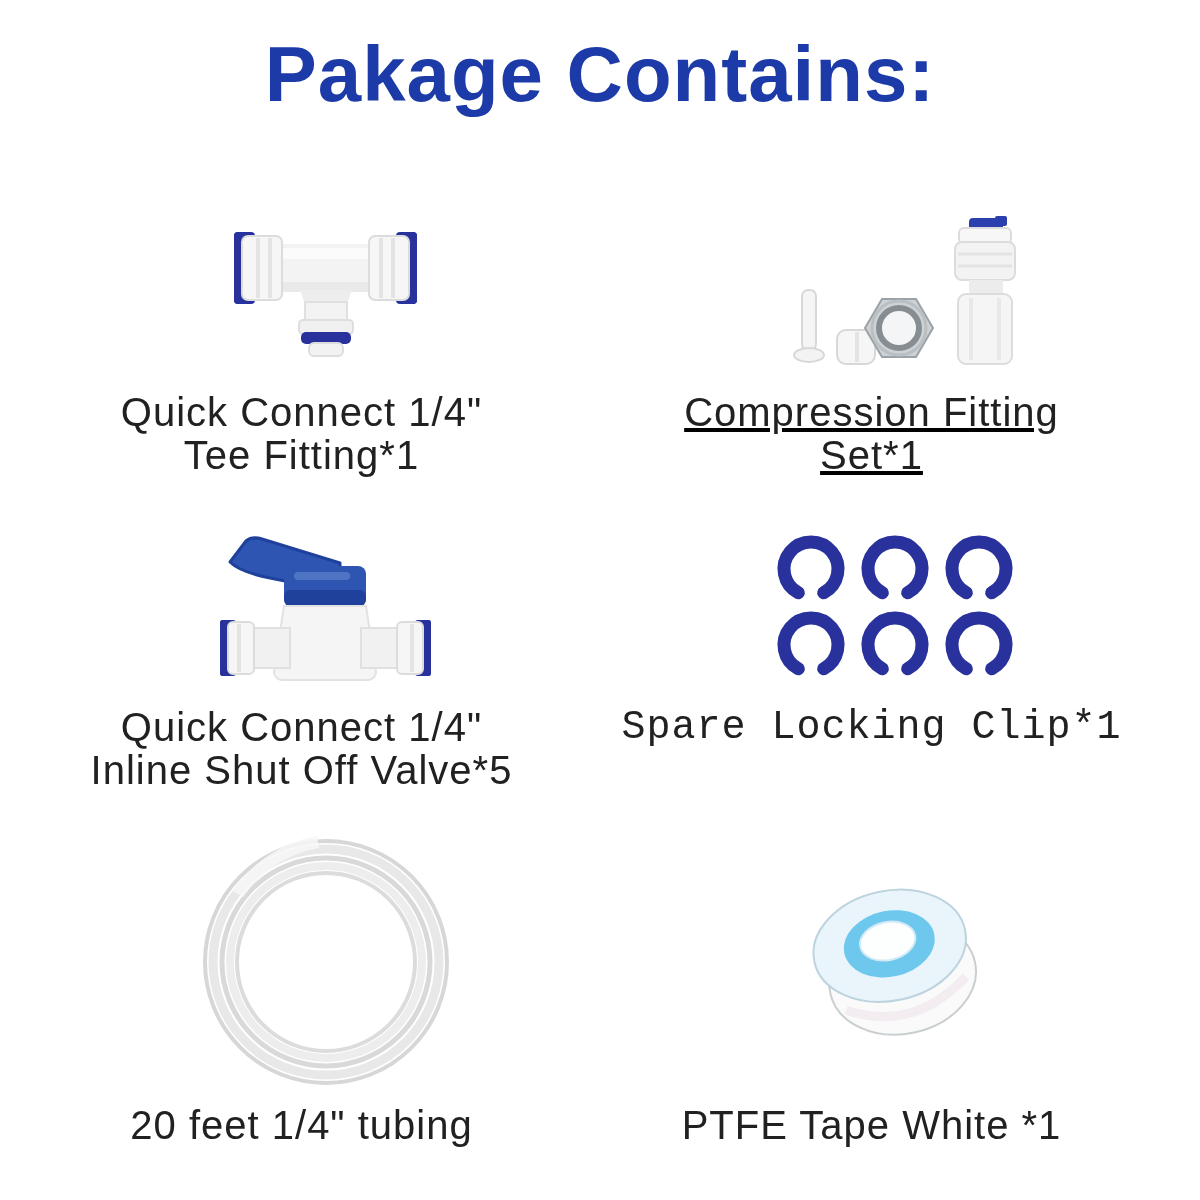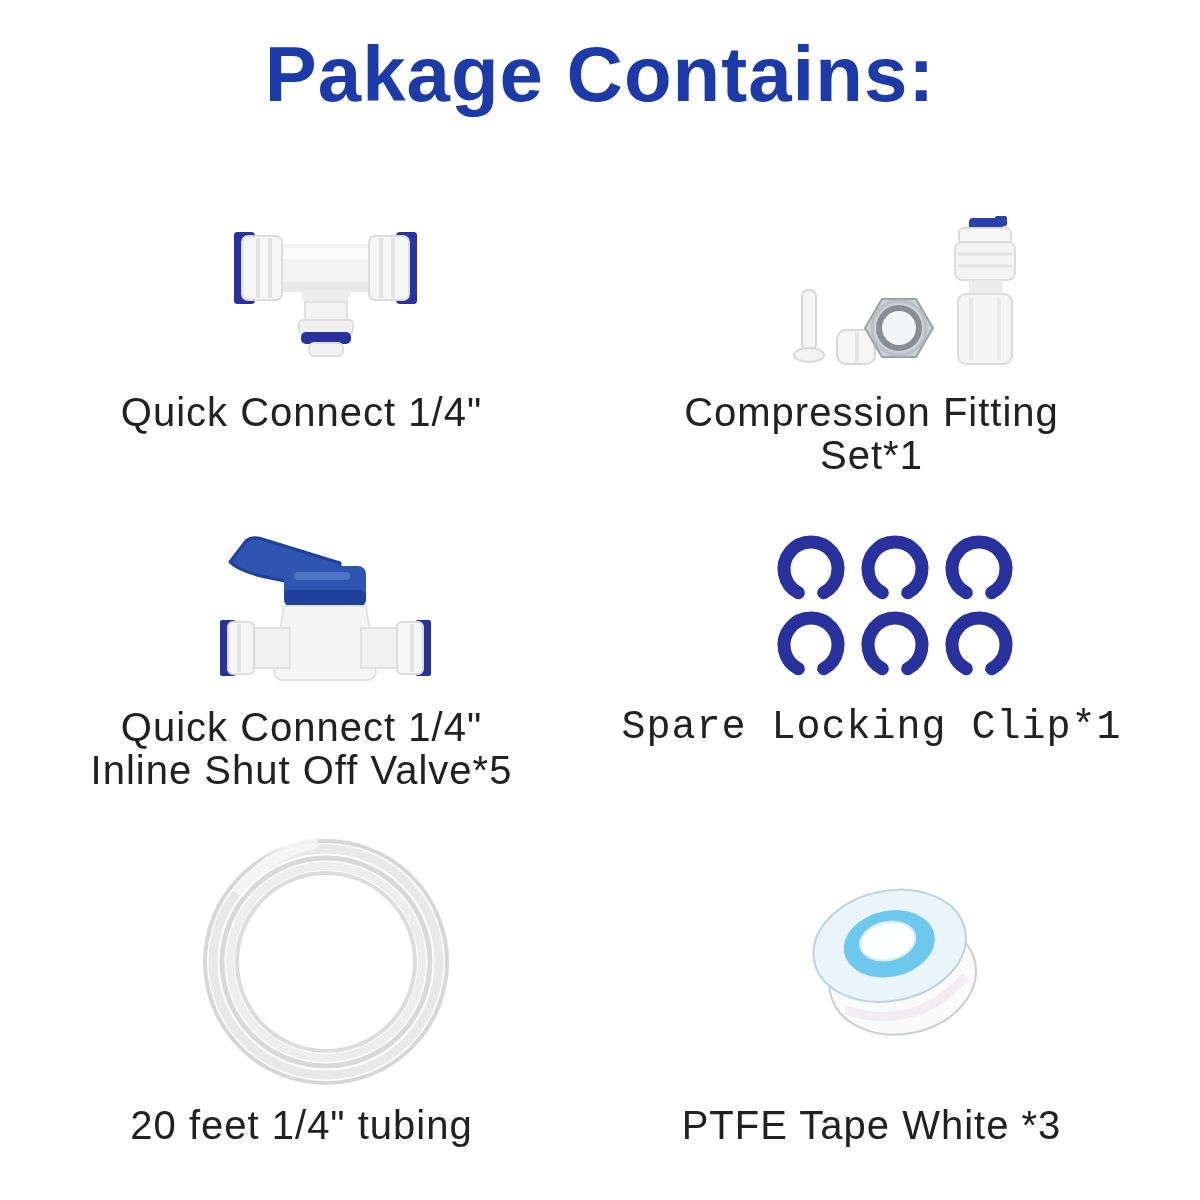--- a/index.html
+++ b/index.html
@@ -14,21 +14,21 @@
     line-height:1.2;color:var(--title_blue,#1c3aa8);
   }
   .cell{position:absolute;width:470px;display:flex;flex-direction:column;align-items:center;}
   .img-box{display:flex;align-items:center;justify-content:center;width:100%;}
   .caption{
     width:120%;margin-left:-10%;text-align:center;
     font-size:40px;line-height:1.08;letter-spacing:1px;
     color:var(--caption_black,#212121);
   }
   .c0{left:90px;top:196px;}  .c0 .img-box{height:195px;}
-  .c1{left:660px;top:196px;} .c1 .img-box{height:195px;}
+  .c1{left:660px;top:196px;text-decoration:underline;} .c1 .img-box{height:195px;}
   .c2{left:90px;top:508px;}  .c2 .img-box{height:198px;}
   .c3{left:660px;top:508px;font-family:Liberation Mono, monospace;} .c3 .img-box{height:198px;}
   .c4{left:90px;top:818px;}  .c4 .img-box{height:286px;}
   .c5{left:660px;top:818px;} .c5 .img-box{height:286px;}
 </style>
 </head>
 <body>
 
 <div class="page-title">Pakage Contains:</div>
 
@@ -58,20 +58,21 @@
       </g>
       <path d="M82 66 h52 l-5 14 h-42 z" fill="#ededed"></path>
       <rect x="87" y="78" width="42" height="20" fill="#f3f3f3" stroke="#e0e0e0" stroke-width="2"></rect>
       <rect x="81" y="96" width="54" height="14" rx="4" fill="#f0f0f0" stroke="#dedede" stroke-width="2"></rect>
       <rect x="83" y="108" width="50" height="12" rx="5" fill="var(--clip_navy,#28319c)"></rect>
       <rect x="91" y="119" width="34" height="13" rx="5" fill="#f2f2f2" stroke="#dddddd" stroke-width="2"></rect>
     </svg>
   </div>
   <div class="caption">
     <div>Quick Connect 1/4"</div>
+    <div>Tee Fitting*1</div>
   </div>
 </div>
 
 <div class="cell c1">
   <div class="img-box">
     <svg width="245" height="155" viewBox="0 0 245 155">
       <rect x="29" y="74" width="14" height="60" rx="6" fill="#f5f5f5" stroke="#d8d8d8" stroke-width="2"></rect>
       <ellipse cx="36" cy="139" rx="15" ry="7" fill="#f3f3f3" stroke="#d8d8d8" stroke-width="2"></ellipse>
       <rect x="64" y="114" width="38" height="34" rx="9" fill="#f6f6f6" stroke="#d8d8d8" stroke-width="2"></rect>
       <line x1="84" y1="116" x2="84" y2="146" stroke="#e4e4e4" stroke-width="4"></line>
@@ -172,16 +173,16 @@
       <g transform="rotate(-12 90 84)">
         <ellipse cx="94" cy="102" rx="74" ry="56" fill="#fafafa" stroke="#c9ced1" stroke-width="2"></ellipse>
         <path d="M 32 122 Q 94 158 156 114" stroke="#efe6ec" stroke-width="9" fill="none" opacity="0.7"></path>
         <ellipse cx="88" cy="68" rx="77" ry="55" fill="var(--tape_face,#e9f5fb)" stroke="#bdd3de" stroke-width="2"></ellipse>
         <ellipse cx="88" cy="66" rx="46" ry="33" fill="var(--tape_blue,#6ec8ee)"></ellipse>
         <ellipse cx="87" cy="63" rx="28" ry="19" fill="#fdfefe" stroke="#d2eaf5" stroke-width="2"></ellipse>
       </g>
     </svg>
   </div>
   <div class="caption">
-    <div>PTFE Tape White *3</div>
+    <div>PTFE Tape White *1</div>
     <div></div>
   </div>
 </div>
 
 </body></html>

